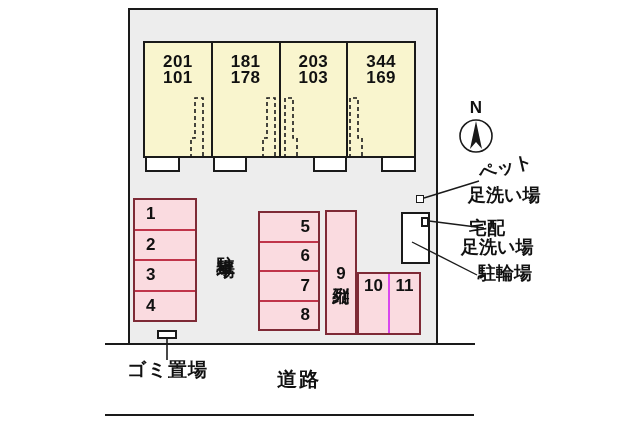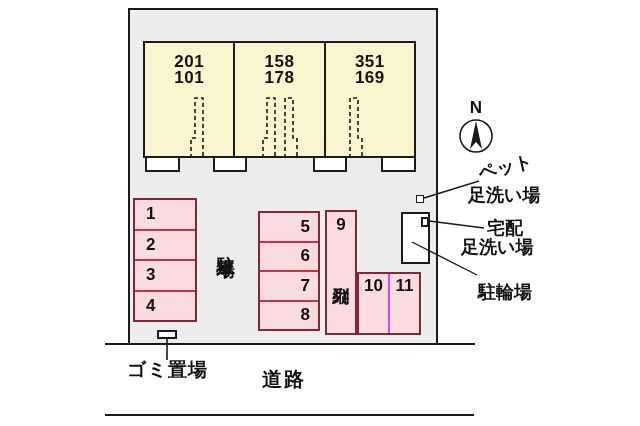--- a/index.html
+++ b/index.html
@@ -1,18 +1,18 @@
 <!DOCTYPE html>
 <html><head>
 <meta charset="utf-8">
 <style>
   html,body{margin:0;padding:0;background:#fff;}
   #canvas{position:relative;width:640px;height:426px;background:#ffffff;overflow:hidden;
           font-family:"Liberation Sans",sans-serif;color:#111;}
-  .abs{position:absolute;box-sizing:border-box;}
+  .abs{position:absolute;box-sizing:border-box;justify-content:center;}
   
   #site{left:128px;top:8px;width:310px;height:337px;background:#EDEDED;
         border:2.5px solid #1a1a1a;border-bottom:none;z-index:1;}
   
   #building{left:143px;top:41px;width:273px;height:117px;background:#F9F5CE;
             border:2px solid #1a1a1a;display:flex;z-index:2;}
   .unit{flex:1;position:relative;}
   .unit + .unit{border-left:2px solid #1a1a1a;}
   .unit-label{margin-top:11px;text-align:center;font-size:17px;line-height:16px;
               font-weight:bold;letter-spacing:.5px;}
@@ -41,50 +41,56 @@
   
   #overlay{position:absolute;left:0;top:0;z-index:5;pointer-events:none;}
   
   .lbl{position:absolute;font-weight:bold;color:#111;white-space:nowrap;z-index:8;font-size:18px;line-height:1.15;}
   .vert{writing-mode:vertical-rl;text-orientation:upright;}
   #lbl-parking{left:215px;top:241px;letter-spacing:3px;}
   #lbl-tandem{position:absolute;top:62px;left:50%;transform:translateX(-50%);
               writing-mode:vertical-rl;text-orientation:upright;font-size:17px;font-weight:bold;letter-spacing:1px;}
   #lbl-pet1{left:481px;top:163px;transform:rotate(-13deg);transform-origin:0 100%;}
   #lbl-pet2{left:468px;top:185px;}
-  #lbl-deliv1{left:487px;top:218px;}
+  #lbl-deliv1{left:469px;top:218px;}
   #lbl-deliv2{left:461px;top:237px;}
-  #lbl-bike{left:478px;top:282px;font-family:Liberation Serif, serif;}
+  #lbl-bike{left:478px;top:263px;font-family:Liberation Serif, serif;}
   #lbl-trash{left:127px;top:359px;font-size:19px;letter-spacing:1px;}
-  #lbl-road{left:262px;top:368px;font-size:20px;letter-spacing:2px;}
+  #lbl-road{left:277px;top:368px;font-size:20px;letter-spacing:2px;}
   #lbl-n{left:467px;top:98px;width:18px;text-align:center;font-size:17px;}
 </style>
 </head>
 <body>
 
 <div id="canvas">
 
   <div id="site" class="abs"></div>
 
   <div id="building" class="abs">
     <div class="unit">
       <div class="unit-label">
         <span>201</span>
         <span>101</span>
       </div>
     </div>
     <div class="unit">
       <div class="unit-label">
-        <span>158</span>
+        <span>181</span>
         <span>178</span>
       </div>
     </div>
     <div class="unit">
       <div class="unit-label">
-        <span>351</span>
+        <span>203</span>
+        <span>103</span>
+      </div>
+    </div>
+    <div class="unit">
+      <div class="unit-label">
+        <span>344</span>
         <span>169</span>
       </div>
     </div>
   </div>
   <div class="porch" style="left:145px;width:35px;"></div>
   <div class="porch" style="left:213px;width:34px;"></div>
   <div class="porch" style="left:313px;width:34px;"></div>
   <div class="porch" style="left:381px;width:35px;"></div>
 
   <div id="colA" class="abs pcol">

